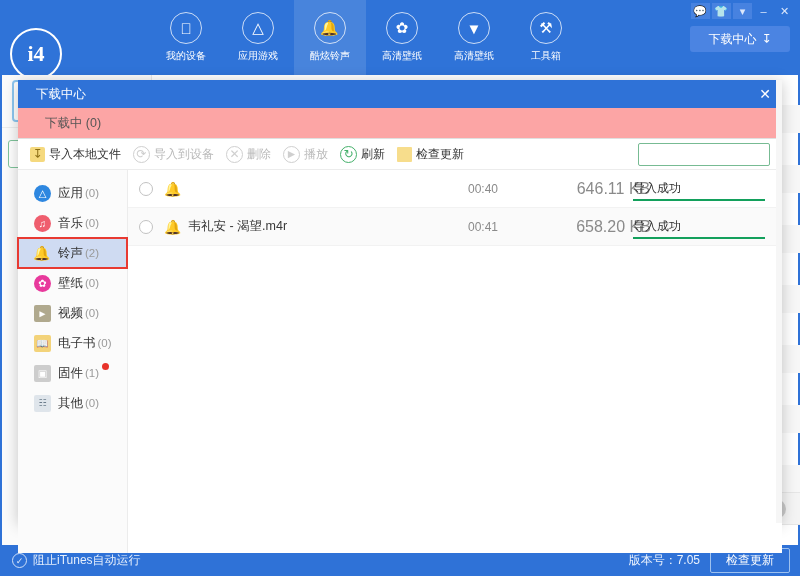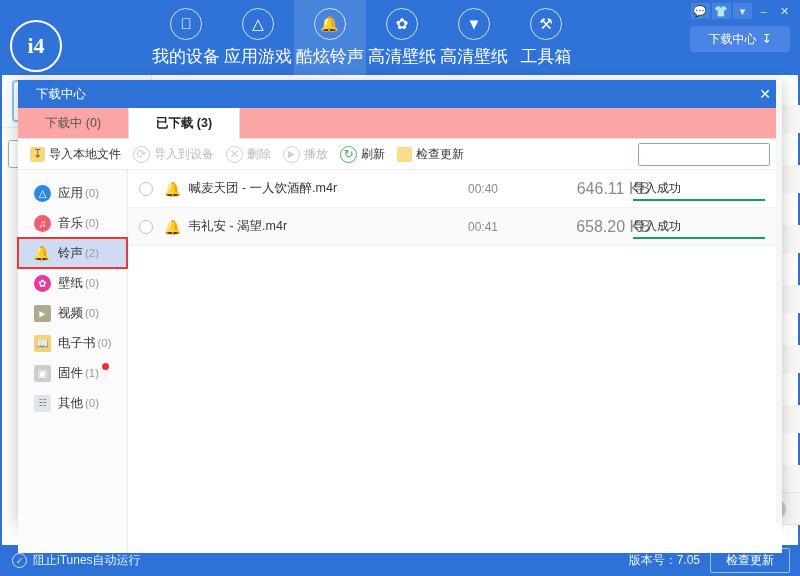--- a/index.html
+++ b/index.html
@@ -8,35 +8,35 @@
     font-family:"Liberation Sans","DejaVu Sans",sans-serif;
     font-size:12px;color:#333;background:#fff;
     -webkit-font-smoothing:antialiased;
   }
   .app{position:relative;width:800px;height:576px;background:#f2f2f2;}
 
   
   .header{position:absolute;left:0;top:0;width:800px;height:75px;
     background:linear-gradient(180deg,#2f73d8 0%,#2f73d8 100%);
     background-color:#2f72d7;}
-  .logo{position:absolute;left:10px;top:20px;display:flex;align-items:flex-start;}
+  .logo{position:absolute;left:10px;top:28px;display:flex;align-items:flex-start;}
   .logo-mark{width:48px;height:48px;border-radius:50%;border:2px solid #fff;
     display:flex;align-items:center;justify-content:center;
     color:#fff;font-size:22px;font-weight:bold;font-family:"Liberation Serif",serif;}
   .logo-txt{margin-left:8px;color:#fff;line-height:1.05;}
   .logo-txt .cn{font-size:25px;font-weight:bold;letter-spacing:1px;}
   .logo-txt .url{font-size:14px;font-weight:bold;letter-spacing:.5px;margin-top:2px;}
 
   .navs{position:absolute;left:150px;top:0;height:75px;display:flex;}
   .nav{width:72px;height:75px;display:flex;flex-direction:column;align-items:center;
     justify-content:center;color:#eaf1fd;cursor:pointer;}
   .nav.active{background:rgba(255,255,255,.12);}
   .nav .ic{width:30px;height:30px;border-radius:50%;border:1.5px solid rgba(255,255,255,.75);
     display:flex;align-items:center;justify-content:center;font-size:15px;color:#fff;margin-bottom:5px;}
-  .nav .lb{font-size:17px;color:#fff;}
+  .nav .lb{font-size:10px;color:#fff;}
 
   .wbtns{position:absolute;right:6px;top:3px;display:flex;align-items:center;gap:2px;}
   .wbtn{width:19px;height:16px;display:flex;align-items:center;justify-content:center;
     color:#dbe7fb;font-size:11px;cursor:pointer;}
   .wbtn.sq{background:#4782e0;}
 
   .dlcenter{position:absolute;right:10px;top:26px;width:100px;height:26px;
     background:#4b84e2;border-radius:3px;color:#fff;font-size:12px;
     display:flex;align-items:center;justify-content:center;gap:5px;cursor:pointer;}
 
@@ -240,21 +240,20 @@
 
   <div class="modal">
 
     <div class="modal-tb">
       <div class="ti">下载中心</div>
       <div class="modal-close">✕</div>
     </div>
 
     <div class="tabs">
       <div class="tab">下载中 (0)</div>
-      <div class="tab active">已下载 (3)</div>
     </div>
 
     <div class="toolbar">
       <div class="tool">
         <span class="ti ic-import">↧</span>
         <span>导入本地文件</span>
       </div>
       <div class="tool dis">
         <span class="ti ic-dev">⟳</span>
         <span>导入到设备</span>
@@ -329,21 +328,20 @@
       </div>
 
       <div class="list">
 
         <div class="lrow">
           <div class="cell-chk">
               <span class="circ"></span>
             </div>
           <div class="cell-nm">
             <span class="bell">🔔</span>
-            <span>喊麦天团 - 一人饮酒醉.m4r</span>
           </div>
           <div class="col-dur">00:40</div>
           <div class="col-size">646.11 KB</div>
           <div class="col-act">
             <span class="act">
               <span>导入成功</span>
               <span class="bar"></span>
             </span>
           </div>
         </div>

